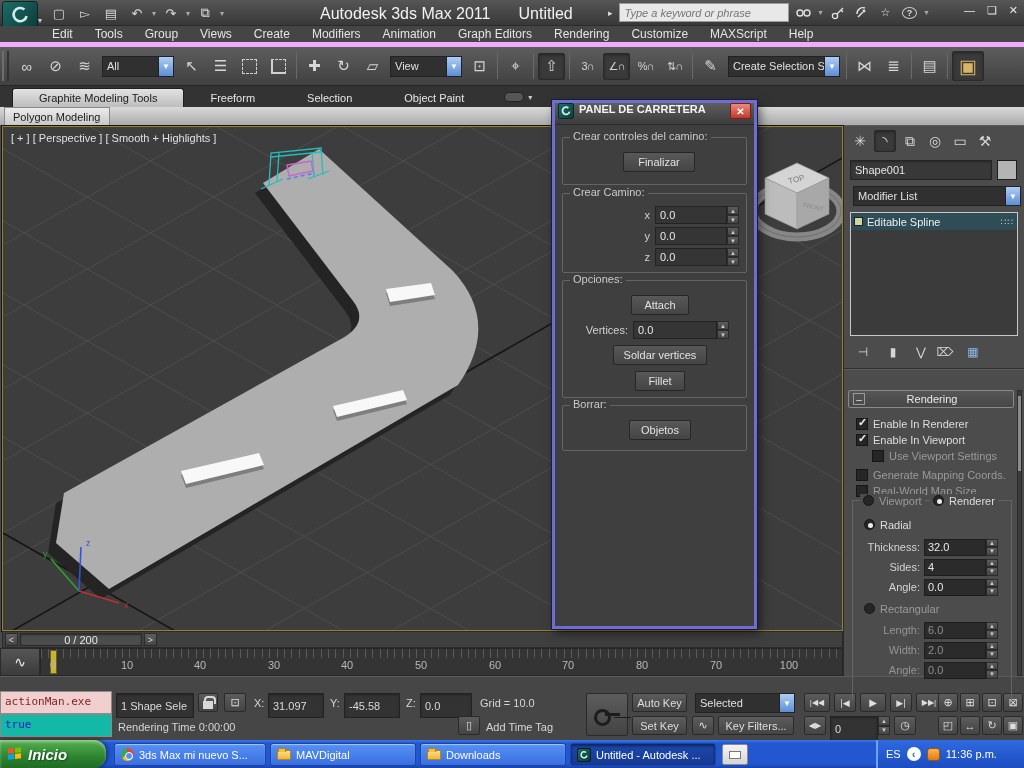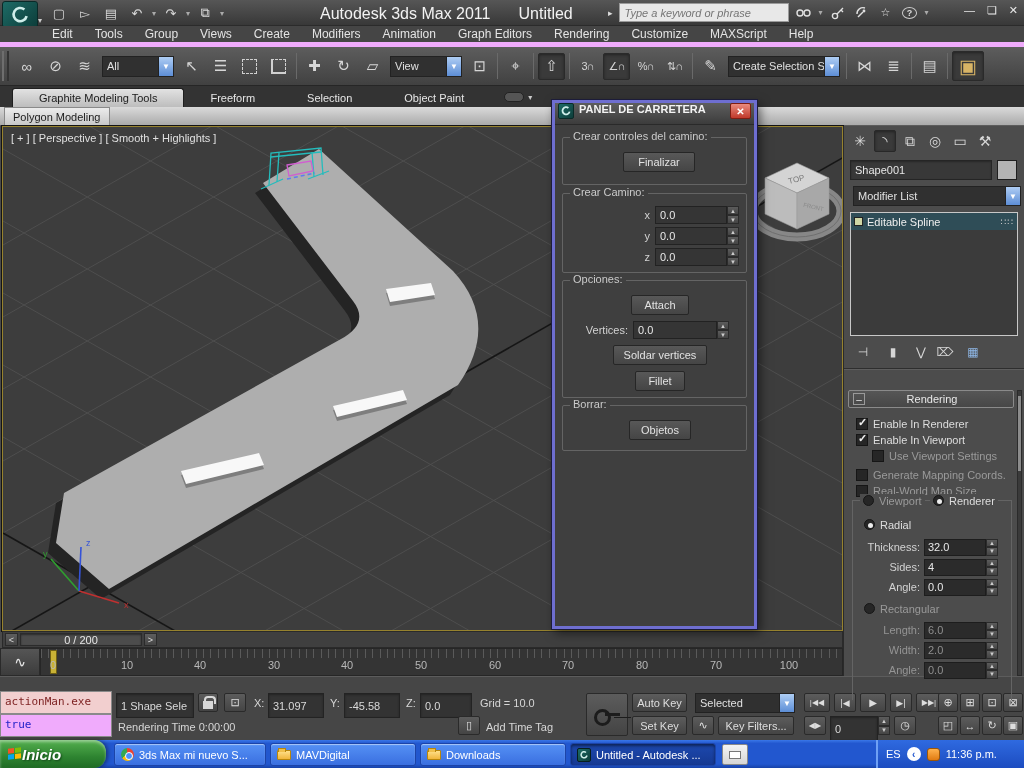--- a/index.html
+++ b/index.html
@@ -50,21 +50,21 @@
 
 .trackbar{left:0;top:648px;width:843px;height:28px;background:#404040;border-bottom:1px solid #2a2a2a}
 .tbleft{left:0;top:0;width:40px;height:28px;background:linear-gradient(#555,#3c3c3c);border:1px solid #2a2a2a;display:flex;align-items:center;justify-content:center;color:#e6e6e6;font-size:14px}
 .ruler{left:40px;top:0;width:803px;height:28px;background:#343434;border:1px solid #262626;background-image:repeating-linear-gradient(90deg,#5a5a5a 0 1px,transparent 1px 7.36px);background-size:100% 9px;background-repeat:no-repeat}
 .tick{position:absolute;top:10px;transform:translateX(-50%);color:#b8b8b8;font-size:11px}
 .tslider{position:absolute;left:9px;top:1px;width:7px;height:24px;background:#c9b235;border:1px solid #6f6014}
 
 .statusbar{left:0;top:676px;width:1024px;height:64px;background:#464646;border-top:1px solid #5c5c5c}
 .lst{left:0;width:112px;height:23px;font-family:"DejaVu Sans Mono",monospace;font-size:11px;padding:3px 4px;border:1px solid #8a8a8a}
 .lst1{top:14px;background:#f2cfcf;color:#7c1f1f}
-.lst2{top:37px;background:#f0abfc;color:#2323c8}
+.lst2{top:37px;background:#14b8a6;color:#2323c8}
 .sfield{background:#333;border:1px solid #232323;box-shadow:inset 0 1px 2px #242424;color:#d9d9d9;display:flex;align-items:center;padding:0 4px;height:25px;overflow:hidden;white-space:nowrap}
 .slabel{color:#d6d6d6;height:19px;display:flex;align-items:center}
 .sbtn{background:linear-gradient(#5c5c5c,#444);border:1px solid #2a2a2a;border-radius:2px;color:#dedede;display:flex;align-items:center;justify-content:center;height:19px}
 .spin{width:12px;display:flex;flex-direction:column;height:19px}
 .spin b{flex:1;background:linear-gradient(#5c5c5c,#444);border:1px solid #2b2b2b;font-size:6px;color:#ccc;display:flex;align-items:center;justify-content:center;font-weight:normal}
 .lockicon{width:10px;height:8px;background:#d8d8d8;position:relative;margin-top:4px}
 .lockicon::before{content:"";position:absolute;left:1px;top:-5px;width:8px;height:6px;border:2px solid #d8d8d8;border-bottom:none;border-radius:4px 4px 0 0}
 .keyicon{width:26px;height:12px;position:relative}
 .keyicon::before{content:"";position:absolute;left:0;top:0;width:11px;height:11px;border:3px solid #1c1c1c;border-radius:50%}
 .keyicon::after{content:"";position:absolute;left:11px;top:4px;width:15px;height:3px;background:#1c1c1c;box-shadow:8px 3px 0 -1px #1c1c1c,12px 3px 0 -1px #1c1c1c}
@@ -106,21 +106,21 @@
 .dclose{width:21px;height:16px;background:linear-gradient(#e98b7e,#c0392b);border:1px solid #7e1d12;border-radius:2px;color:#fff;font-size:10px;font-weight:bold;display:flex;align-items:center;justify-content:center}
 .dbody{position:relative;height:504px}
 .grp{position:absolute;left:7px;right:7px;border:1px solid #646464;border-radius:2px}
 .grp>.glabel{position:absolute;top:-8px;left:7px;background:#3f3f3f;padding:0 3px;color:#cacaca}
 .dbtn{position:absolute;height:20px;background:linear-gradient(#585858,#454545);border:1px solid #262626;border-radius:2px;color:#e2e2e2;display:flex;align-items:center;justify-content:center}
 .drow{position:absolute;display:flex;align-items:center;height:18px}
 .drow .dl{text-align:right;padding-right:5px;color:#d2d2d2}
 .drow .dv{height:18px;background:#353535;border:1px solid #222;color:#e8e8e8;display:flex;align-items:center;padding:0 4px}
 
 .taskbar{left:0;top:740px;width:1024px;height:28px;background:linear-gradient(#3a77e8 0%,#2257cf 12%,#2257cf 86%,#1742a8 100%);z-index:70}
-.startbtn{left:0;top:0;width:106px;height:28px;background:linear-gradient(#55b04f,#2e8431 60%,#1f6b24);border-radius:0 12px 12px 0;display:flex;align-items:center;padding-left:8px;box-shadow:inset 0 2px 3px rgba(255,255,255,.4),2px 0 4px rgba(0,0,0,.4)}
+.startbtn{left:0;top:0;width:106px;height:28px;background:linear-gradient(#55b04f,#2e8431 60%,#1f6b24);border-radius:0 12px 12px 0;display:flex;align-items:center;gap:6px;padding-left:8px;box-shadow:inset 0 2px 3px rgba(255,255,255,.4),2px 0 4px rgba(0,0,0,.4)}
 .winflag{width:14px;height:13px;display:grid;grid-template-columns:6px 6px;grid-template-rows:5px 5px;gap:1px;transform:skewY(-6deg)}
 .winflag i{display:block}
 .startbtn span{color:#fff;font-weight:bold;font-style:italic;font-size:15px;text-shadow:1px 1px 2px #14481a}
 .task{position:absolute;top:3px;height:23px;background:linear-gradient(#5591f5,#3a6fe0);border:1px solid #1c44a8;border-radius:3px;display:flex;align-items:center;gap:5px;padding:0 6px;color:#fff;overflow:hidden;white-space:nowrap;box-shadow:inset 0 1px 1px rgba(255,255,255,.5)}
 .task.active{background:linear-gradient(#1c48ae,#163992);box-shadow:inset 0 2px 3px rgba(0,0,0,.5)}
 .chromeico{width:13px;height:13px;border-radius:50%;background:conic-gradient(#ea4335 0 33%,#fbbc05 33% 66%,#34a853 66% 100%);position:relative;flex:none}
 .chromeico::after{content:"";position:absolute;left:3.5px;top:3.5px;width:6px;height:6px;border-radius:50%;background:#4a90ff;border:1px solid #fff}
 .folderico{width:14px;height:10px;background:linear-gradient(#ffe08a,#f0b63c);border:1px solid #b8860b;border-radius:1px;position:relative;flex:none}
 .folderico::before{content:"";position:absolute;left:0;top:-3px;width:6px;height:3px;background:#f0c04c;border:1px solid #b8860b;border-bottom:none;border-radius:1px 1px 0 0}
 .tlogo{width:14px;height:14px;background:linear-gradient(135deg,#1d6b66,#0d3d3a);border:1px solid #071f1d;border-radius:2px;flex:none;display:flex;align-items:center;justify-content:center}

